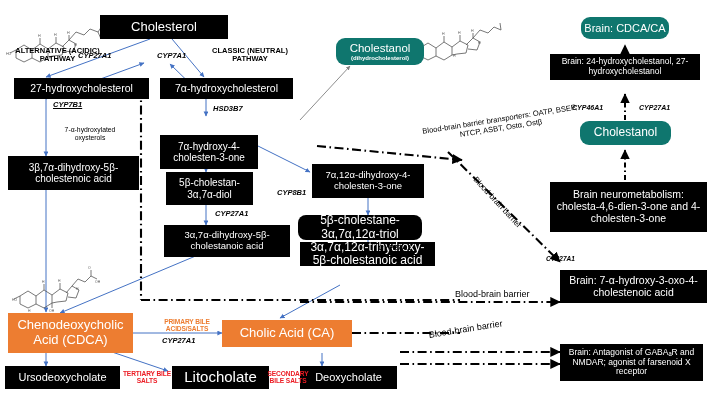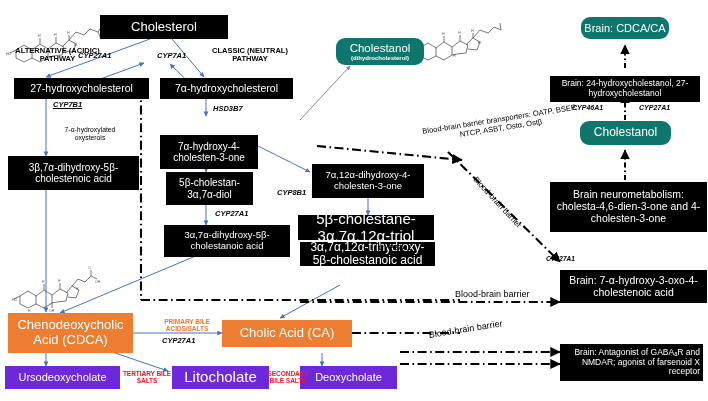--- a/index.html
+++ b/index.html
@@ -16,21 +16,21 @@
   .node {
     position: absolute;
     display: flex; align-items: center; justify-content: center;
     text-align: center;
     color: #ffffff;
     line-height: 1.12;
     padding: 1px 3px;
   }
   .blue   { background: #000000; }
   .orange { background: #ED7D31; }
-  .red    { background: #6d28d9; }
+  .red    { background: #000000; }
   .gray   { background: #0f766e; border-radius: 9px; }
   .black  { background: #000000; }
 
   .lbl {
     position: absolute;
     color: #000;
     font-style: italic;
     font-weight: 700;
     white-space: nowrap;
   }
@@ -229,21 +229,21 @@
   </div>
 
   <div class="node blue" style="left:152px;top:225px;width:126px;height:32px;font-size:9.5px;margin-left:12px;">
     <span>3α,7α-dihydroxy-5β-cholestanoic acid</span>
   </div>
 
   <div class="node blue" style="left:312px;top:164px;width:112px;height:34px;font-size:9.5px;">
     <span>7α,12α-dihydroxy-4-cholesten-3-one</span>
   </div>
 
-  <div class="node blue" style="left:298px;top:215px;width:136px;height:25px;font-size:15px;">
+  <div class="node blue" style="left:298px;top:215px;width:124px;height:25px;font-size:12px;border-radius:8px;">
     <span>5β-cholestane-3α,7α,12α-triol</span>
   </div>
 
   <div class="node blue" style="left:300px;top:242px;width:135px;height:24px;font-size:12px;">
     <span>3α,7α,12α-trihydroxy-5β-cholestanoic acid</span>
   </div>
 
   <div class="node orange" style="left:8px;top:313px;width:125px;height:40px;font-size:13px;">
     <span>Chenodeoxycholic Acid (CDCA)</span>
   </div>
@@ -266,37 +266,37 @@
 
   <div class="node gray" style="left:336px;top:38px;width:88px;height:27px;flex-direction:column;font-size:11.5px;">
     <span>Cholestanol</span>
     <span class="subt">(dihydrocholesterol)</span>
   </div>
 
   <div class="node gray" style="left:581px;top:17px;width:88px;height:22px;font-size:11px;">
     <span>Brain: CDCA/CA</span>
   </div>
 
-  <div class="node black" style="left:550px;top:76px;width:150px;height:26px;font-size:8.5px;">
+  <div class="node black" style="left:550px;top:54px;width:150px;height:26px;font-size:8.5px;">
     <span>Brain: 24-hydroxycholestanol, 27-hydroxycholestanol</span>
   </div>
 
   <div class="node gray" style="left:580px;top:121px;width:91px;height:24px;font-size:12px;">
     <span>Cholestanol</span>
   </div>
 
   <div class="node black" style="left:550px;top:182px;width:157px;height:50px;font-size:10.5px;">
     <span>Brain neurometabolism: cholesta-4,6-dien-3-one and 4-cholesten-3-one</span>
   </div>
 
   <div class="node black" style="left:560px;top:270px;width:147px;height:33px;font-size:10.5px;">
     <span>Brain: 7-α-hydroxy-3-oxo-4-cholestenoic acid</span>
   </div>
 
-  <div class="node black" style="left:560px;top:344px;width:143px;height:37px;font-size:8.5px;text-align:right;">
+  <div class="node black" style="left:560px;top:344px;width:143px;height:37px;font-size:8.5px;">
     <span>Brain: Antagonist of GABAₐR and NMDAR; agonist of farsenoid X receptor</span>
   </div>
 
   <div class="lbl" style="left:78px;top:51px;font-size:7.5px;">CYP27A1</div>
   <div class="lbl" style="left:157px;top:51px;font-size:7.5px;">CYP7A1</div>
   <div class="lbl" style="left:53px;top:100px;font-size:7.5px;text-decoration:underline;">CYP7B1</div>
   <div class="lbl" style="left:213px;top:104px;font-size:7.5px;">HSD3B7</div>
   <div class="lbl" style="left:277px;top:188px;font-size:7.5px;">CYP8B1</div>
   <div class="lbl" style="left:215px;top:209px;font-size:7.5px;">CYP27A1</div>
   <div class="lbl" style="left:378px;top:243px;font-size:7.5px;">CYP27A1</div>

